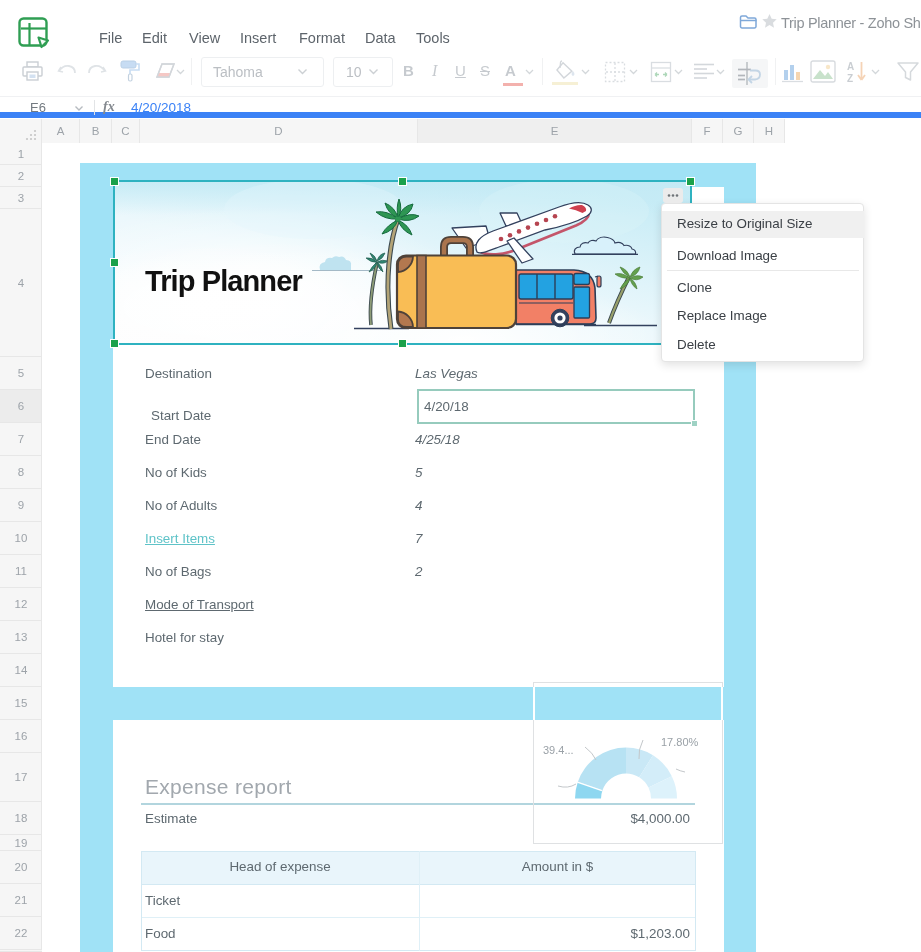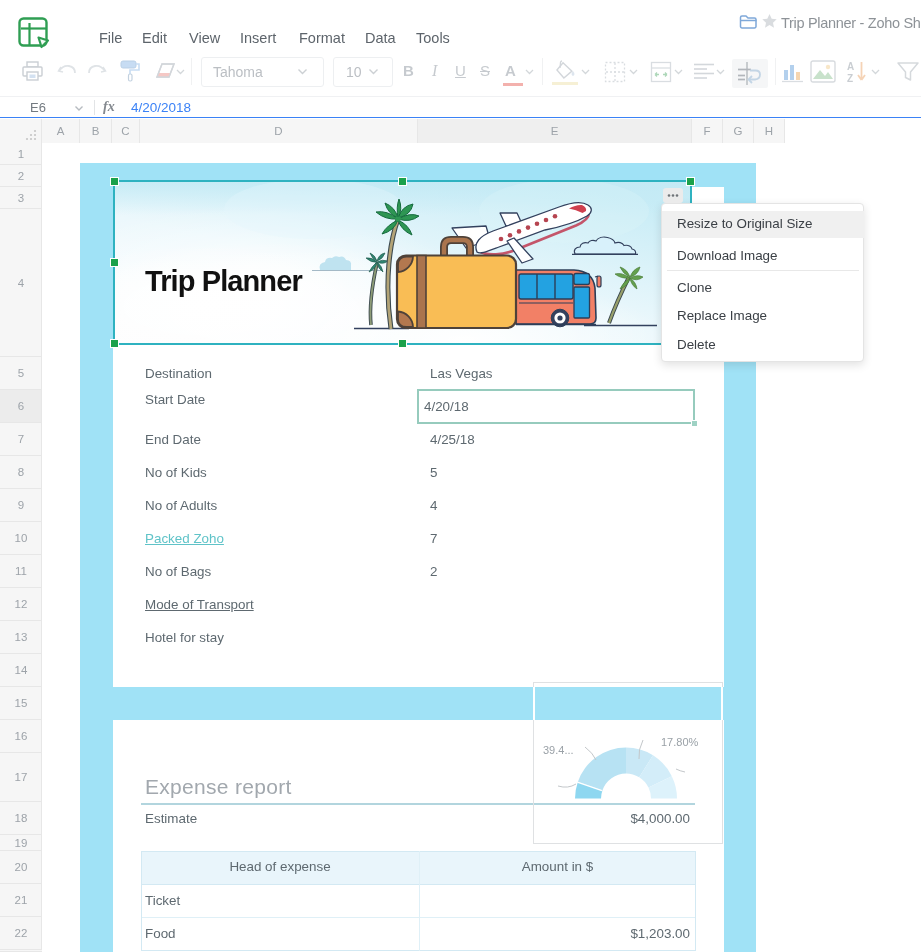--- a/index.html
+++ b/index.html
@@ -10,30 +10,30 @@
   
   .menu { position:absolute; top:30px; font-size:14.5px; color:#5d646b;margin-left:33px; }
   .doctitle { position:absolute; top:15px; left:781px; font-size:14.5px; letter-spacing:-0.3px; color:#8d9297; white-space:nowrap; }
   
   .tbsep { position:absolute; top:58px; width:1px; height:27px; background:#e7e9eb; }
   .tbbox { position:absolute; top:57px; height:30px; border:1px solid #e3e6e9; border-radius:3px; background:#fff; }
   .tbtxt { font-size:14px; color:#9298a0; }
   .btn-letter { position:absolute; top:62px; font-size:15px; color:#a4abb2; }
   
   #fbar { position:absolute; left:0; top:96px; width:921px; height:22px; background:#fff;
-          border-top:1px solid #f0f1f3; border-bottom:1px solid #3b82f6; }
+          border-top:1px solid #f0f1f3; border-bottom:6px solid #3b82f6; }
   
   #colhdr { position:absolute; left:0; top:119px; width:921px; height:24px; background:#fff; }
   .ch { position:absolute; top:0; height:24px; background:#f6f6f6; border-right:1px solid #e7e7e7;
         color:#9da3a9; font-size:11.5px; text-align:center; line-height:24px; }
   .rh { position:absolute; left:0; width:42px; background:#f6f6f6; border-bottom:1px solid #e7e7e7;
         color:#9da3a9; font-size:11.5px; text-align:center; }
   
   .celltxt { position:absolute; font-size:13.4px; color:#5e6970; white-space:nowrap; }
-  .val { left:430px; }
+  .val { left:415px;font-style:italic; }
   .lab { left:145px; }
   
   #ctx { position:absolute; left:661px; top:203px; width:203px; height:159px; background:#fff;
          border:1px solid #e4e4e4; border-radius:4px; box-shadow:0 3px 10px rgba(0,0,0,0.12); z-index:60; }
   .ctxitem { position:absolute; left:0; width:100%; font-size:13.4px; color:#3b4046; padding-left:15px; }
   .hdl { position:absolute; width:9px; height:9px; background:#1ba14b; border:1.5px solid #fff; }
 </style>
 </head>
 <body>
 <div id="stage">
@@ -400,28 +400,28 @@
             <path d="M516 96 Q519 88 526 86 Q524 94 516 96 Z"></path>
             <path d="M516 97 Q523 93 529 96 Q523 101 516 97 Z"></path>
             <path d="M516 97 Q522 101 523 108 Q517 104 516 97 Z"></path>
           </g>
         </g>
       </svg>
       </div>
 
       <div class="celltxt lab" style="top:366px;">Destination</div>
       <div class="celltxt val" style="top:366px;">Las Vegas</div>
-      <div class="celltxt lab" style="top:392px;">Start Date</div>
+      <div class="celltxt lab" style="top:408px;margin-left:6px;">Start Date</div>
       <div class="celltxt lab" style="top:432px;">End Date</div>
       <div class="celltxt val" style="top:432px;">4/25/18</div>
       <div class="celltxt lab" style="top:465px;">No of Kids</div>
       <div class="celltxt val" style="top:465px;">5</div>
       <div class="celltxt lab" style="top:498px;">No of Adults</div>
       <div class="celltxt val" style="top:498px;">4</div>
-      <div class="celltxt lab" style="top:531px;color:#5fc3c8;text-decoration:underline;">Packed Zoho</div>
+      <div class="celltxt lab" style="top:531px;color:#5fc3c8;text-decoration:underline;">Insert Items</div>
       <div class="celltxt val" style="top:531px;">7</div>
       <div class="celltxt lab" style="top:564px;">No of Bags</div>
       <div class="celltxt val" style="top:564px;">2</div>
       <div class="celltxt lab" style="top:597px;text-decoration:underline;">Mode of Transport</div>
       <div class="celltxt lab" style="top:630px;">Hotel for stay</div>
 
       <div class="abs" style="left:417px;top:389px;width:278px;height:35px;border:2px solid #96cbbd;background:#fff;"></div>
       <div class="celltxt" style="left:424px;top:399px;">4/20/18</div>
       <div class="abs" style="left:691px;top:420px;width:7px;height:7px;background:#9fd2c4;border:1px solid #fff;"></div>
 

